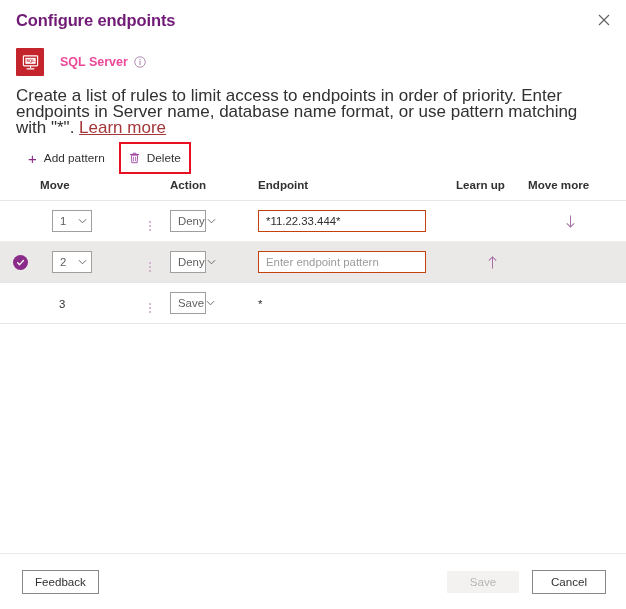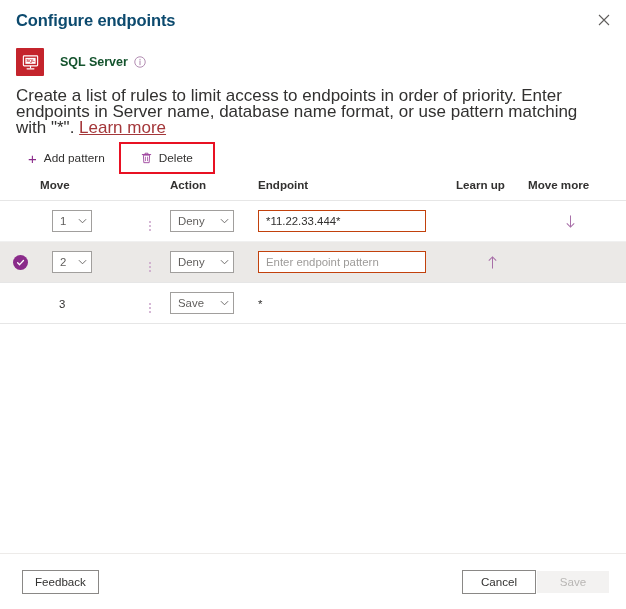--- a/index.html
+++ b/index.html
@@ -21,21 +21,21 @@
     position: relative;
     height: 40px;
     display: flex;
     align-items: center;
     padding: 0 14px 0 16px;
   }
   .panel-title {
     font-size: 16.5px;
     font-weight: 600;
     letter-spacing: -0.1px;
-    color: #0c4a6e;
+    color: #701a75;
     line-height: 1;
   }
   .close-btn {
     position: absolute;
     right: 8px;
     top: 6px;
     width: 28px;
     height: 28px;
     display: flex;
     align-items: center;
@@ -61,21 +61,21 @@
     background: #c4242c;
     border-radius: 1px;
     display: flex;
     align-items: center;
     justify-content: center;
     flex: 0 0 auto;
   }
   .resource-name {
     font-size: 12.5px;
     font-weight: 600;
-    color: #14532d;
+    color: #ec4899;
     margin-left: 16px;
   }
   .info-icon-sm {
     margin-left: 6px;
     display: inline-flex;
     align-items: center;
     cursor: pointer;
   }
 
   
@@ -119,21 +119,21 @@
     align-items: center;
   }
   .cmd-plus {
     font-size: 15px;
     line-height: 1;
     font-weight: 400;
     color: #9b3d9b;
   }
   .highlight-box {
     border: 2.5px solid #e81123;
-    padding: 1px 14px;
+    padding: 1px 2px;
     margin-left: 8px;
     display: inline-flex;
     align-items: center;
     box-sizing: border-box;
   }
 
   
   .table-wrap {
     margin-top: 8px;
     padding: 0 4px 0 0;
@@ -202,21 +202,21 @@
     background: #ffffff;
     border: 1px solid #a19f9d;
     height: 22px;
     box-sizing: border-box;
     font-size: 11.4px;
     color: #605e5c;
     cursor: pointer;
     padding: 0 4px 0 7px;
   }
   .order-box { width: 40px; margin-left: 12px; }
-  .action-box { width: 64px; }
+  .action-box { width: 36px; }
   .caret {
     color: #605e5c;
     display: inline-flex;
     align-items: center;
     margin-left: 2px;
   }
   .order-plain {
     font-size: 11.4px;
     color: #323130;
     margin-left: 19px;
@@ -275,21 +275,21 @@
   
   .footer {
     position: absolute;
     left: 0;
     right: 0;
     bottom: 0;
     height: 56px;
     border-top: 1px solid #edebe9;
     display: flex;
     align-items: center;
-    padding: 0 4px 0 22px;
+    padding: 0 20px 0 22px;
     box-sizing: border-box;
     background: #ffffff;
   }
   .btn {
     height: 24px;
     min-width: 70px;
     padding: 0 12px;
     background: #ffffff;
     border: 1px solid #8a8886;
     font-family: "Liberation Sans", sans-serif;
@@ -485,15 +485,15 @@
               </svg>
             </button></td>
         </tr>
       </tbody>
   </table>
 </div>
 
 <div class="footer">
   <button class="btn">Feedback</button>
   <span class="footer-spacer"></span>
+  <button class="btn disabled btn-save">Save</button>
   <button class="btn btn-cancel">Cancel</button>
-  <button class="btn disabled btn-save">Save</button>
 </div>
 
 </body></html>

